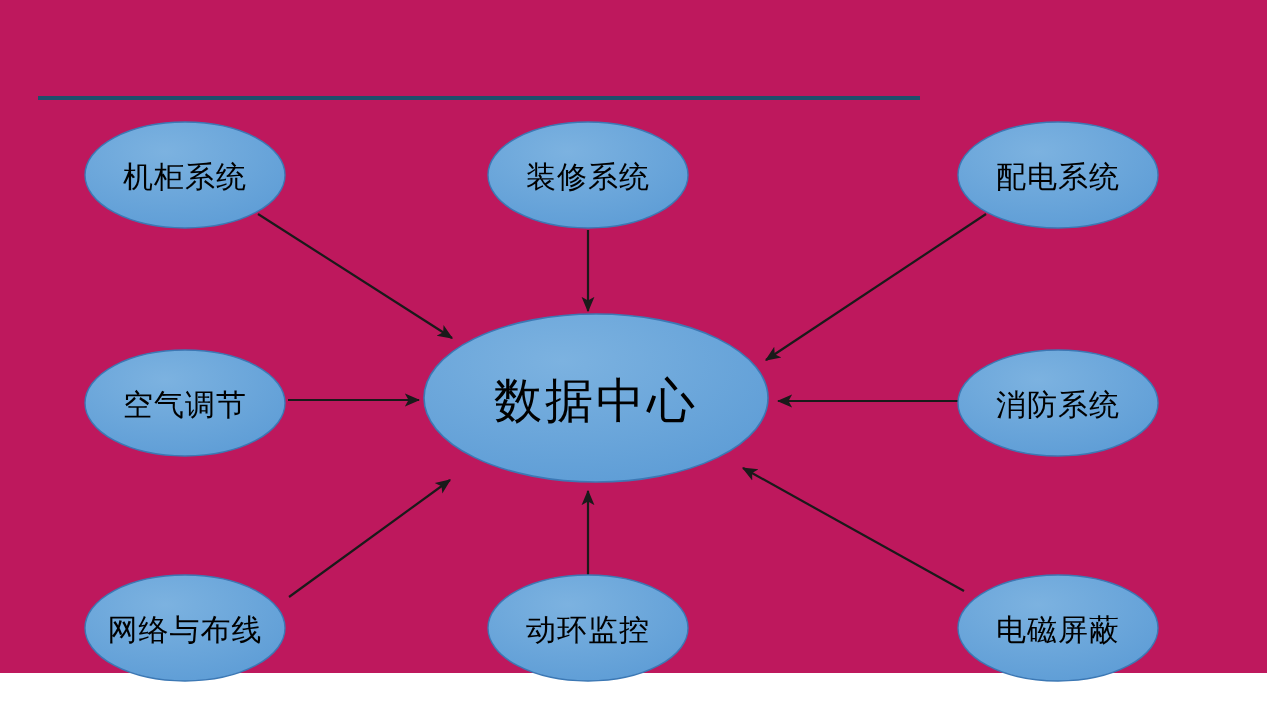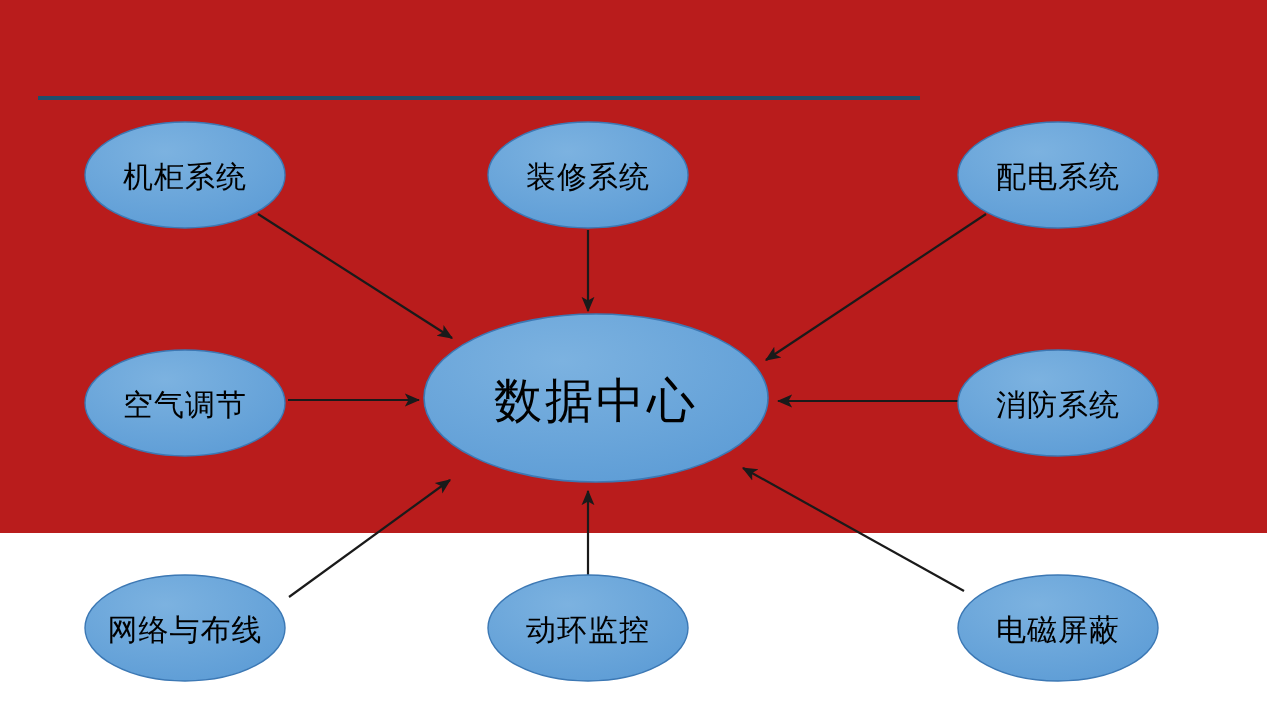--- a/index.html
+++ b/index.html
@@ -10,22 +10,22 @@
   }
   body {
     width: 1267px;
     height: 713px;
     overflow: hidden;
     font-family: "DejaVu Sans", "Liberation Sans", sans-serif;
   }
   #slide {
     position: relative;
     width: 1267px;
-    height: 533px;
-    background: #b91c1c;
+    height: 673px;
+    background: #be185d;
   }
   #diagram-svg {
     position: absolute;
     left: 0;
     top: 0;
     width: 1267px;
     height: 713px;
     display: block;
   }
   .node-label {

